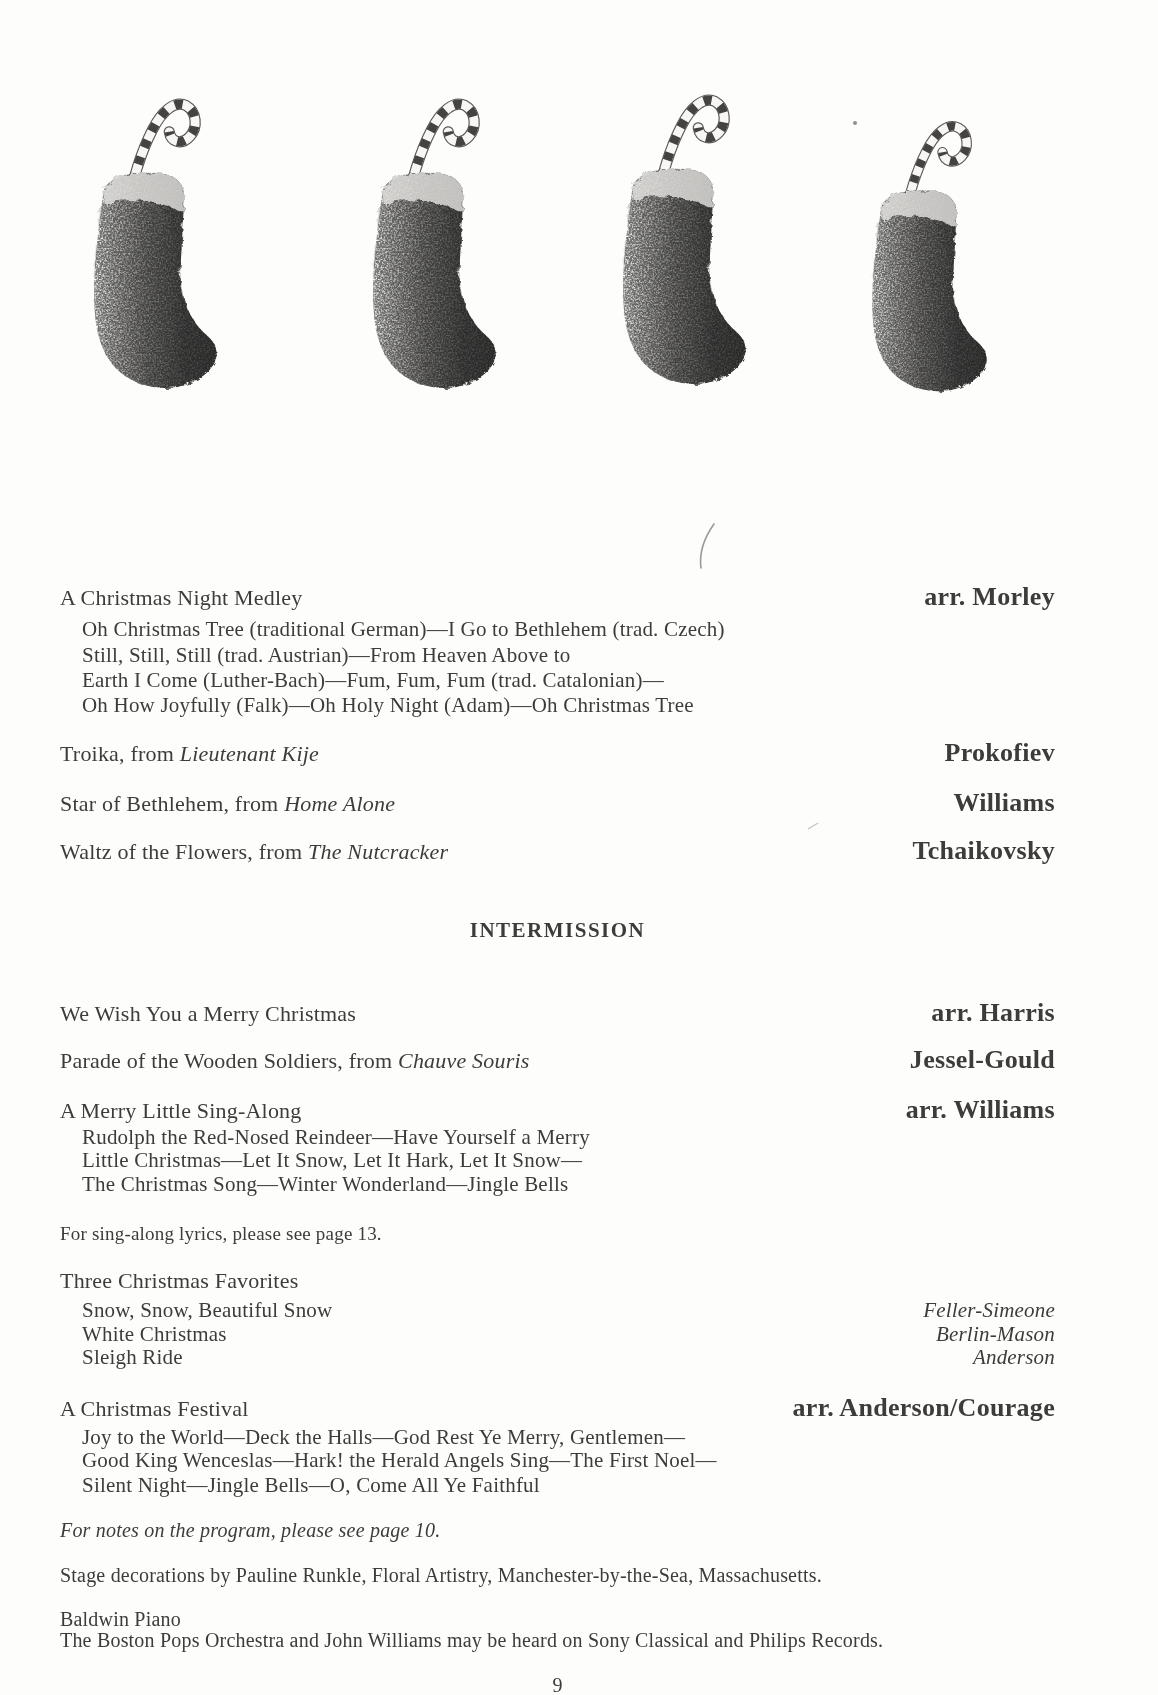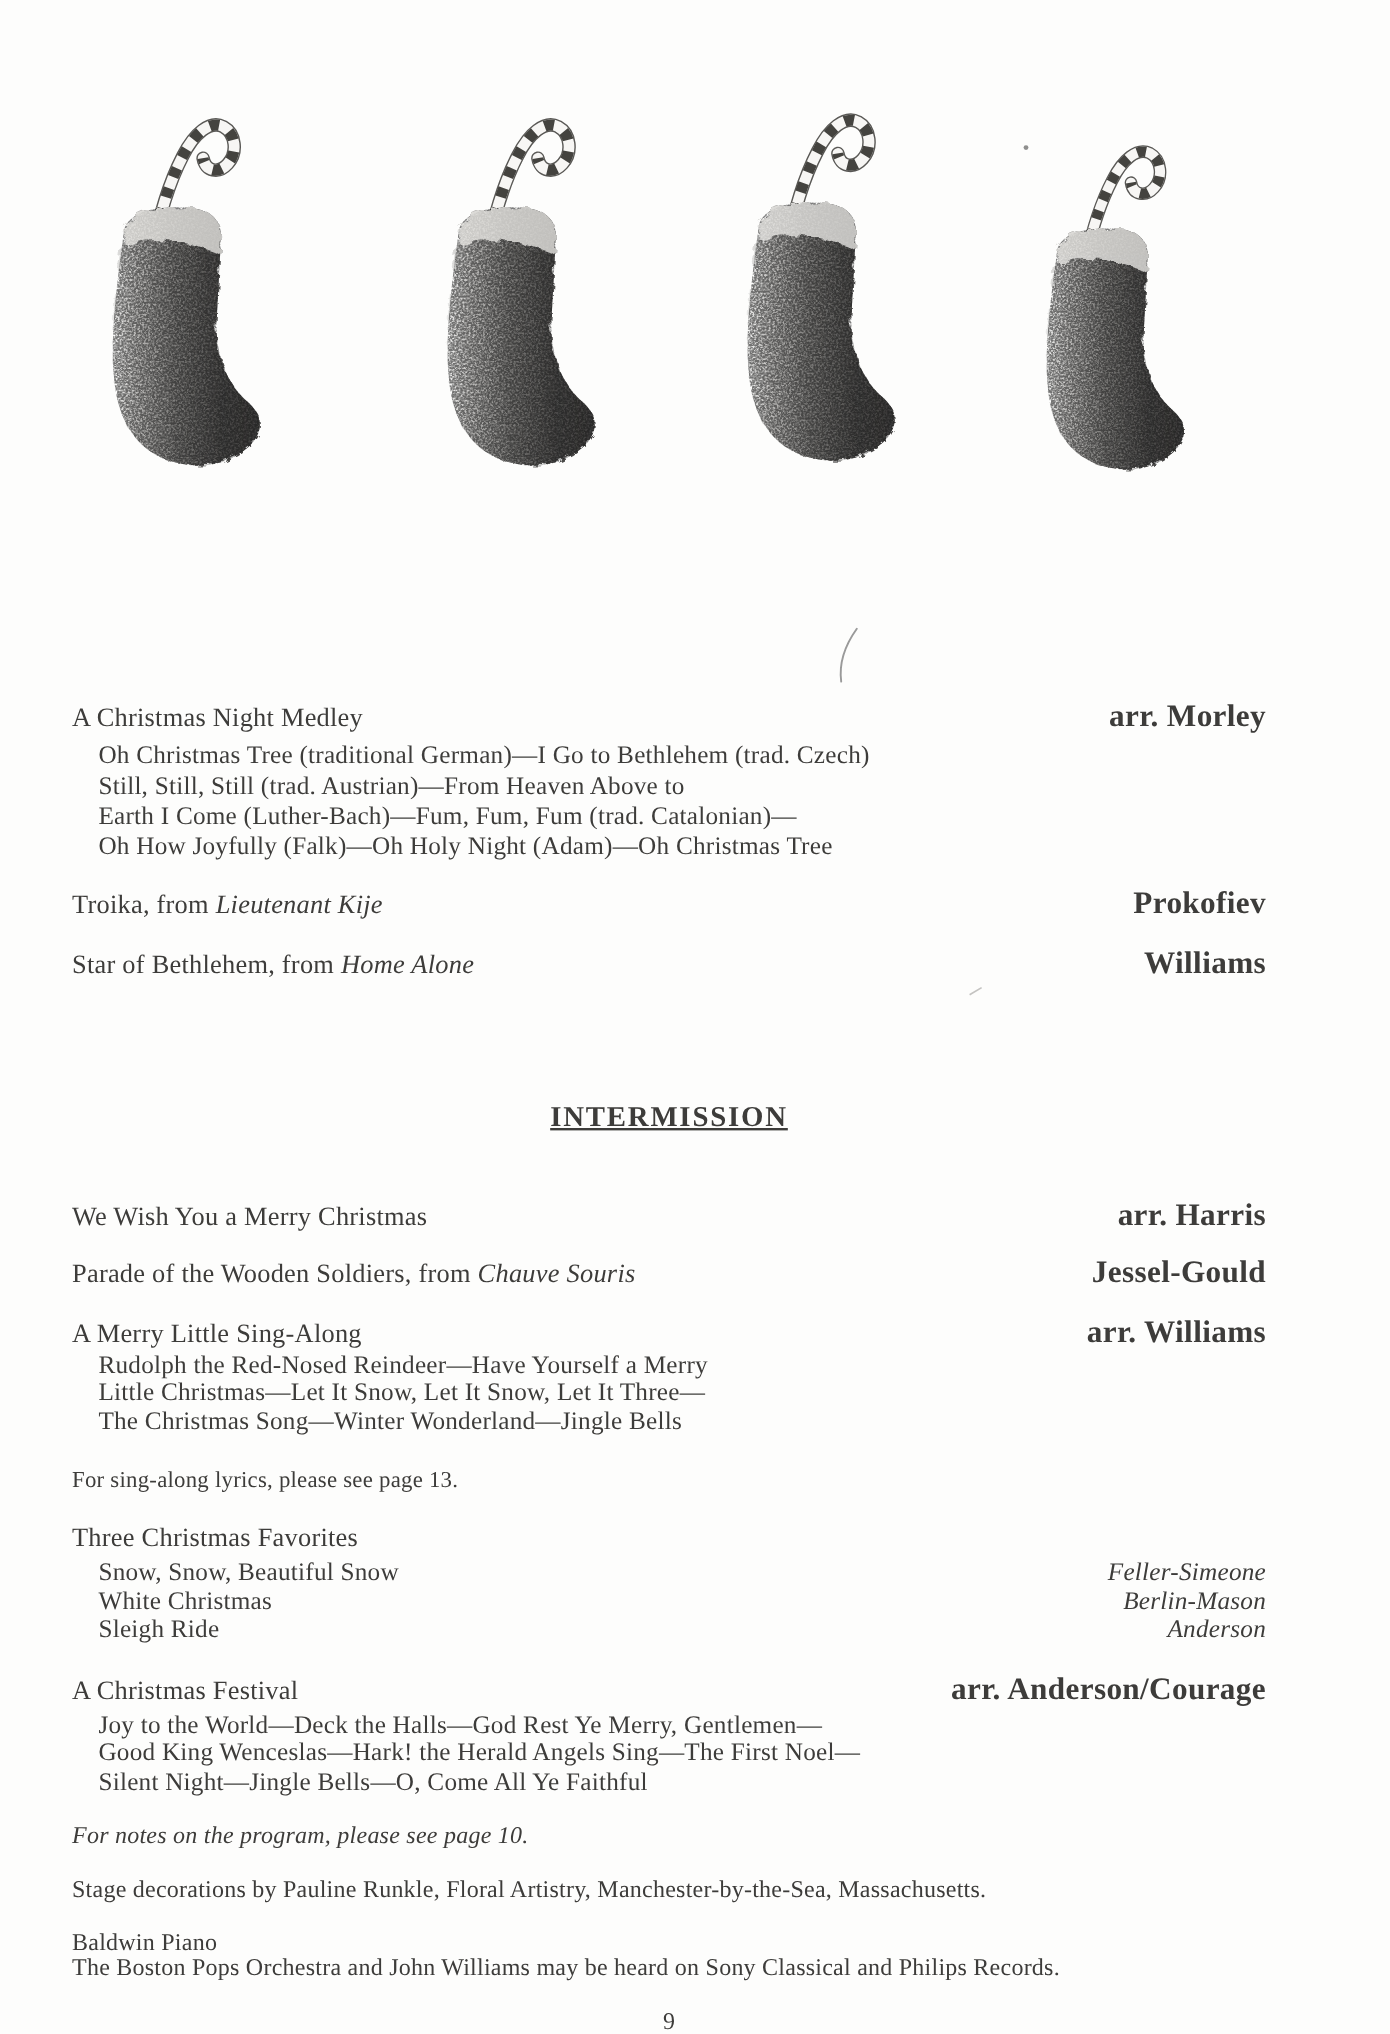--- a/index.html
+++ b/index.html
@@ -15,21 +15,21 @@
   .row{position:absolute;left:60px;right:103px;display:flex;justify-content:space-between;align-items:baseline;line-height:1.15;}
   .row .t{font-size:22px;white-space:nowrap;letter-spacing:.2px;}
   .row .c{font-size:26px;white-space:nowrap;letter-spacing:.3px;text-align:right;font-weight:bold;}
   .sub{position:absolute;left:82px;font-size:21px;line-height:1.15;white-space:nowrap;letter-spacing:.2px;}
   .subrow{position:absolute;left:82px;right:103px;display:flex;justify-content:space-between;align-items:baseline;font-size:21px;line-height:1.15;letter-spacing:.2px;}
   .subrow .c{white-space:nowrap;text-align:right;font-style:italic;}
   .note{position:absolute;left:60px;font-size:19px;line-height:1.15;letter-spacing:.2px;}
   .note-italic{position:absolute;left:60px;font-size:20px;font-style:italic;line-height:1.15;letter-spacing:.2px;}
   .footerline{position:absolute;left:60px;font-size:20px;line-height:1.15;letter-spacing:.2px;}
   .center{position:absolute;left:60px;right:103px;text-align:center;line-height:1.15;}
-  .intermission{font-weight:bold;font-size:24px;letter-spacing:1.5px;text-decoration:underline;}
+  .intermission{font-weight:bold;font-size:21px;letter-spacing:1.5px;}
   .pagenum{font-size:20px;}
   i{font-style:italic;}
   .stocking{position:absolute;}
   .dot{position:absolute;width:4px;height:4px;border-radius:50%;background:#6a6a6a;opacity:.75;}
   .artifact{position:absolute;}
 </style>
 </head>
 <body>
 
 <div class="page">
@@ -102,39 +102,43 @@
   <div class="row" style="top:702px">
     <span class="t"><span>Troika, from </span><i>Lieutenant Kije</i></span>
     <span class="c">Prokofiev</span>
   </div>
 
   <div class="row" style="top:752px">
     <span class="t"><span>Star of Bethlehem, from </span><i>Home Alone</i></span>
     <span class="c">Williams</span>
   </div>
 
+  <div class="row" style="top:800px">
+    <span class="t"><span>Waltz of the Flowers, from </span><i>The Nutcracker</i></span>
+    <span class="c">Tchaikovsky</span>
+  </div>
 
   <div class="center intermission" style="top:882px">INTERMISSION</div>
 
   <div class="row" style="top:962px">
     <span class="t">We Wish You a Merry Christmas</span>
     <span class="c">arr. Harris</span>
   </div>
 
   <div class="row" style="top:1009px">
     <span class="t"><span>Parade of the Wooden Soldiers, from </span><i>Chauve Souris</i></span>
     <span class="c">Jessel-Gould</span>
   </div>
 
   <div class="row" style="top:1059px">
     <span class="t">A Merry Little Sing-Along</span>
     <span class="c">arr. Williams</span>
   </div>
   <div class="sub" style="top:1089px">Rudolph the Red-Nosed Reindeer—Have Yourself a Merry</div>
-  <div class="sub" style="top:1112px">Little Christmas—Let It Snow, Let It Snow, Let It Three—</div>
+  <div class="sub" style="top:1112px">Little Christmas—Let It Snow, Let It Hark, Let It Snow—</div>
   <div class="sub" style="top:1136px">The Christmas Song—Winter Wonderland—Jingle Bells</div>
 
   <div class="note" style="top:1187px">For sing-along lyrics, please see page 13.</div>
 
   <div class="row" style="top:1232px">
     <span class="t">Three Christmas Favorites</span>
   </div>
   <div class="subrow" style="top:1262px">
     <span>Snow, Snow, Beautiful Snow</span>
     <span class="c">Feller-Simeone</span>

